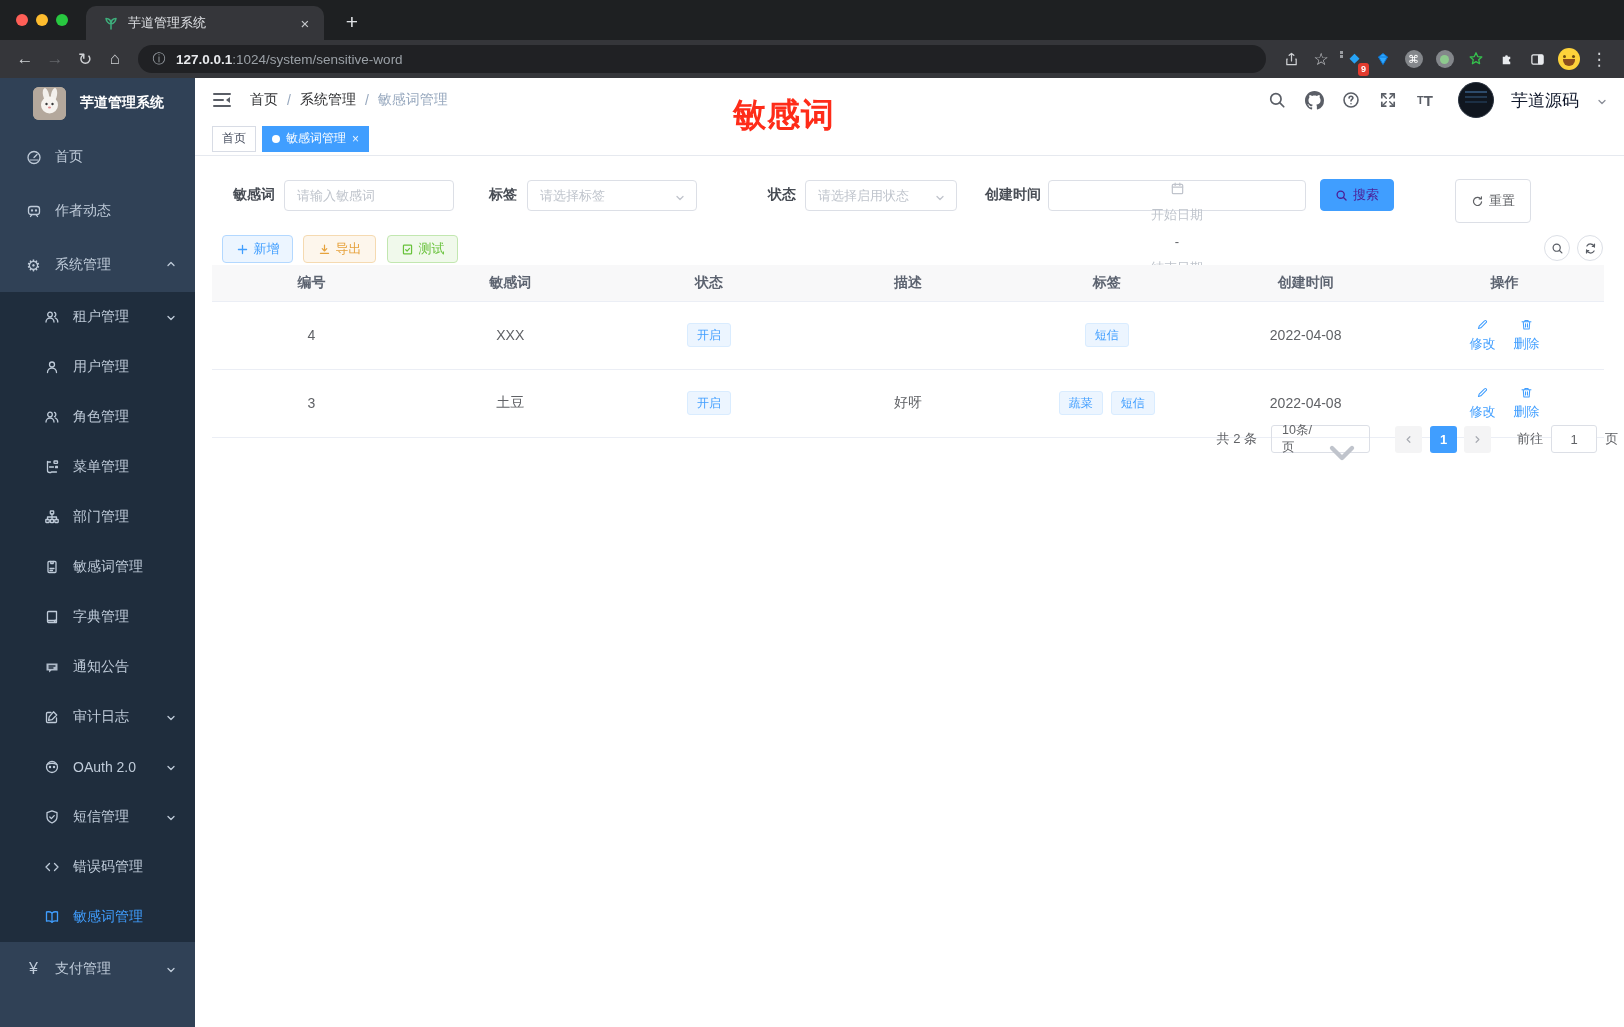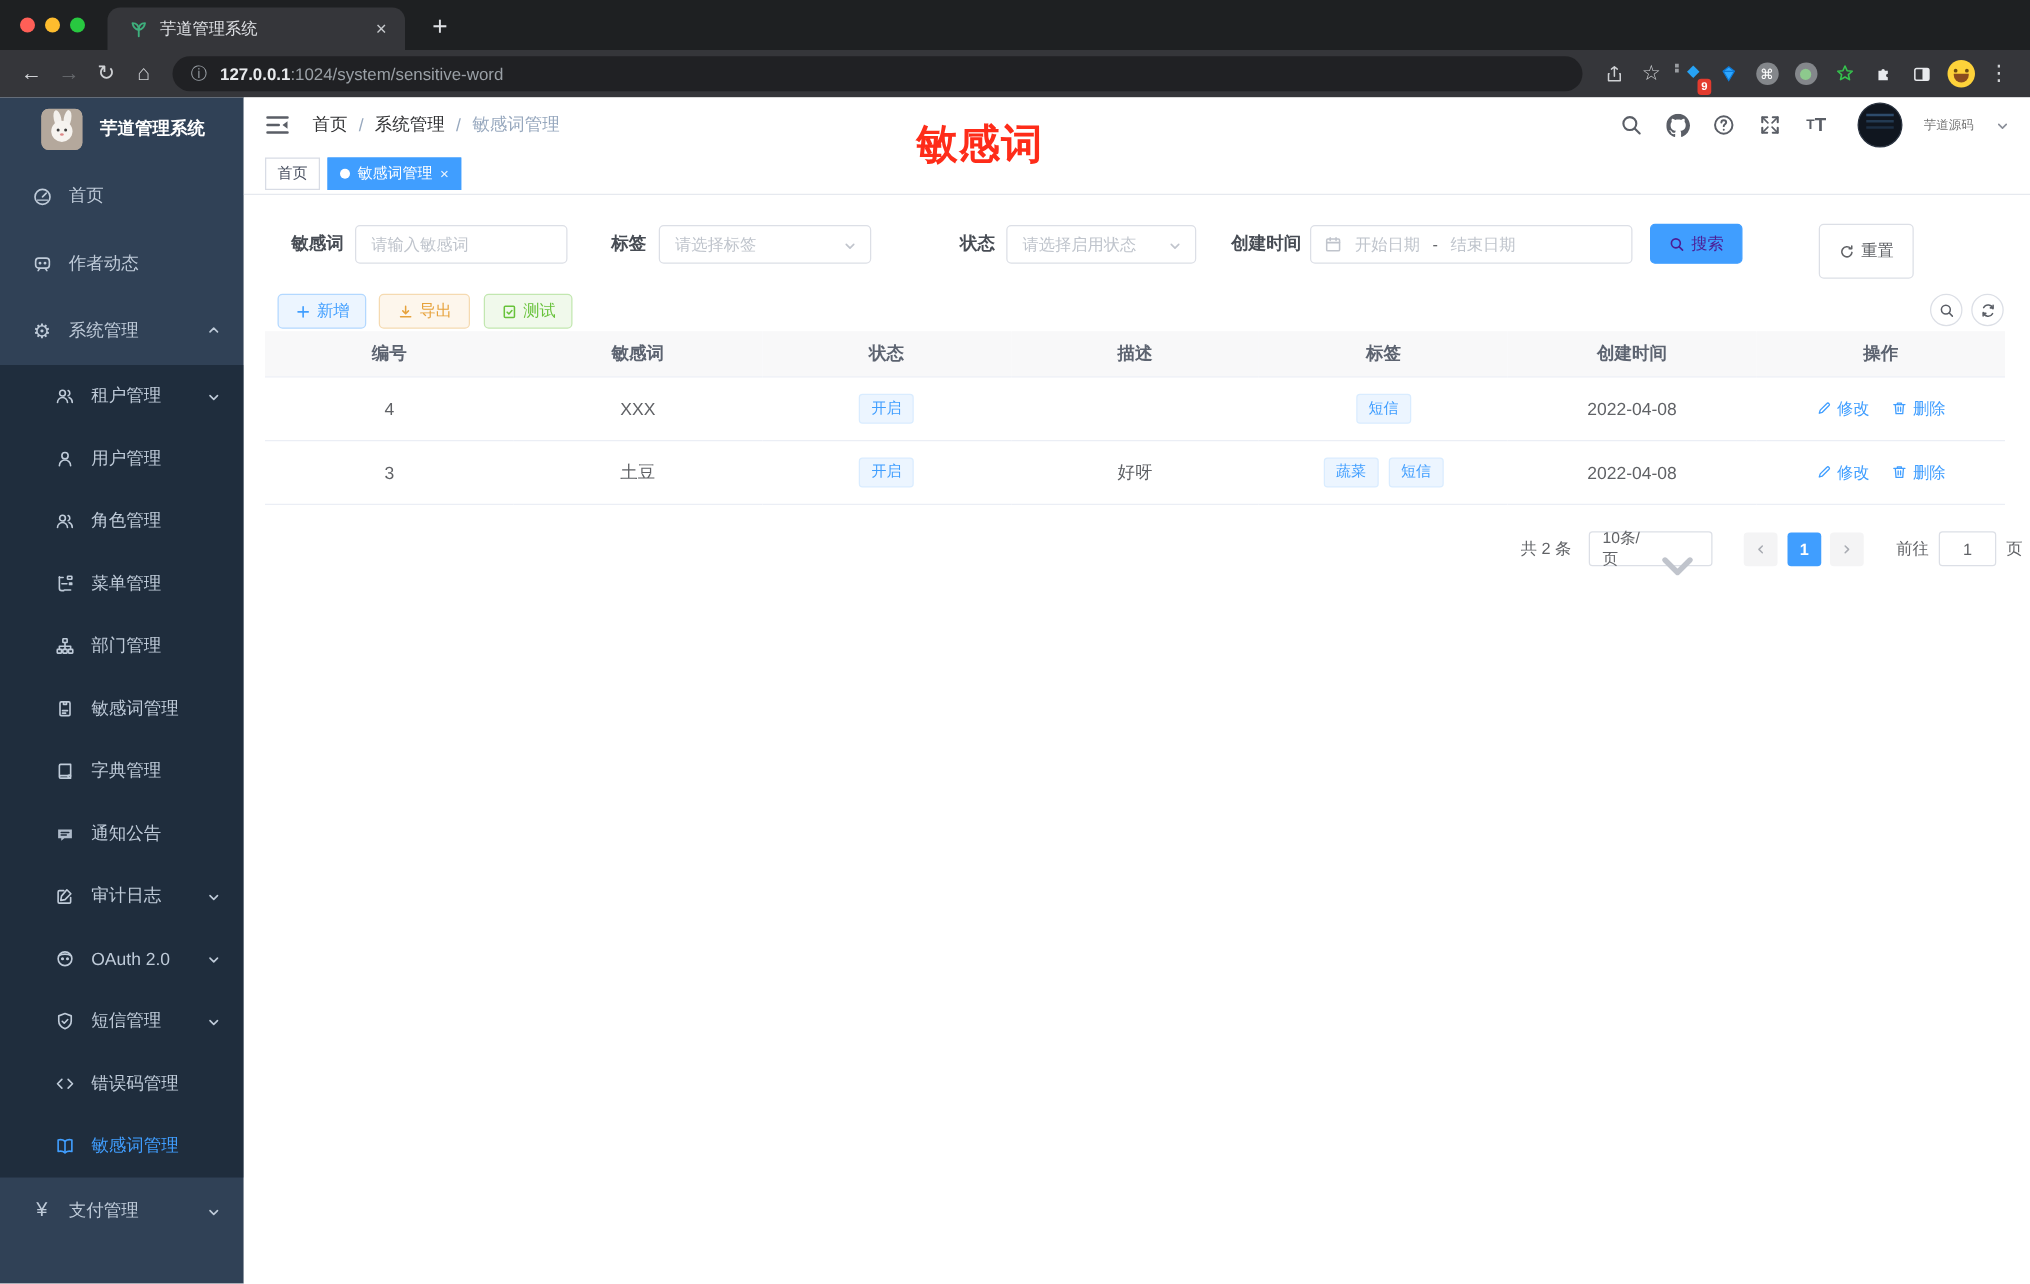--- a/index.html
+++ b/index.html
@@ -61,58 +61,58 @@
   .crumb-sep{color:#97a8be;}
   .crumb.current{color:#97a8be;}
   .overlay-red{position:absolute;left:538px;top:15px;font-size:33px;font-weight:700;letter-spacing:1px;z-index:5;}
   .nav-right{margin-left:auto;display:flex;align-items:center;gap:17px;color:#5a5e66;}
   .nav-ic{width:20px;height:20px;display:flex;align-items:center;justify-content:center;cursor:pointer;}
   .nav-ic svg{width:18px;height:18px;}
   .tt{font-size:15px;font-weight:600;letter-spacing:0;}
   .tt i{font-style:normal;font-size:11px;}
   .avatar{width:36px;height:36px;border-radius:50%;background:#10161f;border:1px solid #2a3340;margin-left:6px;position:relative;overflow:hidden;}
   .avatar:before{content:"";position:absolute;left:6px;top:8px;width:22px;height:2px;background:#2d4b6b;box-shadow:0 5px 0 #233a52,0 10px 0 #1c2f44;}
-  .uname{font-size:10px;color:#737373;font-family:Liberation Mono, monospace;}
+  .uname{font-size:17px;color:#0f172a;font-family:Liberation Mono, monospace;}
   .caret{width:12px;height:12px;color:#8b8f99;}
 
   
   .tagsview{height:34px;border-bottom:1px solid #e6e9ef;display:flex;align-items:center;gap:6px;padding:0 17px;background:#fff;}
   .tag{height:26px;display:inline-flex;align-items:center;gap:6px;padding:0 9px;border:1px solid #d8dce5;background:#fff;color:#495060;font-size:12px;cursor:pointer;}
   .tag.active{background:#409eff;border-color:#409eff;color:#fff;}
   .tag-dot{width:8px;height:8px;border-radius:50%;background:#fff;}
   .tag-x{font-size:12px;opacity:.9;}
 
   
   .field-label{position:absolute;top:6px;font-size:14px;font-weight:700;color:#474c54;white-space:nowrap;}
   .inp{position:absolute;top:0;height:31px;border:1px solid #dcdfe6;border-radius:4px;background:#fff;font-size:13px;color:#606266;padding:0 12px;outline:none;font-family:inherit;}
   .inp::placeholder{color:#bfc4cc;}
   .sel{position:absolute;top:0;height:31px;border:1px solid #dcdfe6;border-radius:4px;background:#fff;display:flex;align-items:center;padding:0 10px 0 12px;cursor:pointer;}
   .sel .ph{flex:1;font-size:13px;color:#bfc4cc;}
   .sel .caret{color:#c0c4cc;}
-  .range{position:absolute;top:0;height:31px;border:1px solid #dcdfe6;border-radius:4px;background:#fff;display:flex;align-items:center;gap:10px;padding:0 10px;font-size:13px;color:#bfc4cc;}
+  .range{position:absolute;top:0;height:31px;border:1px solid #dcdfe6;border-radius:4px;background:#fff;display:flex;align-items:center;gap:10px;padding:0 26px;font-size:13px;color:#bfc4cc;flex-direction:column;}
   .range .cal{width:15px;height:15px;color:#c0c4cc;}
   .btn{display:inline-flex;align-items:center;justify-content:center;gap:5px;border-radius:4px;font-size:13px;cursor:pointer;border:1px solid transparent;font-family:inherit;}
   .btn svg{width:13px;height:13px;}
   .btn-primary{background:#409eff;border-color:#409eff;color:#4c1d95;}
   .btn-plain{background:#fff;border-color:#dcdfe6;color:#606266;}
   .btn-blue{background:#ecf5ff;border-color:#b3d8ff;color:#409eff;}
   .btn-yellow{background:#fdf6ec;border-color:#f5dab1;color:#e6a23c;}
   .btn-green{background:#f0f9eb;border-color:#c2e7b0;color:#67c23a;}
   .circ-btn{position:absolute;width:26px;height:26px;border-radius:50%;border:1px solid #dcdfe6;background:#fff;color:#5a5e66;display:flex;align-items:center;justify-content:center;cursor:pointer;}
   .circ-btn svg{width:13px;height:13px;}
 
   .filter-row{position:absolute;left:0;top:102px;width:100%;height:32px;}
   .action-row{position:absolute;left:0;top:157px;width:100%;height:28px;}
 
   
   .tbl{position:absolute;left:17px;top:187px;width:1392px;border-collapse:collapse;table-layout:fixed;font-size:14px;}
   .tbl th{height:36px;background:#f8f8f9;color:#5c6370;font-weight:700;text-align:center;border-bottom:1px solid #ebeef5;}
   .tbl td{height:50px;color:#606266;text-align:center;border-bottom:1px solid #ebeef5;}
   .etag{display:inline-flex;align-items:center;height:24px;padding:0 9px;background:#ecf5ff;border:1px solid #d9ecff;border-radius:3px;color:#409eff;font-size:12px;margin:0 4px;}
-  .op-link{display:inline-flex;align-items:center;gap:4px;color:#409eff;font-size:13px;cursor:pointer;margin:16px 7px;}
+  .op-link{display:inline-flex;align-items:center;gap:4px;color:#409eff;font-size:13px;cursor:pointer;margin:16px 7px;flex-direction:column;}
   .op-link svg{width:13px;height:13px;}
 
   
   .pager{position:absolute;right:6px;top:347px;height:28px;display:flex;align-items:center;font-size:13px;color:#606266;}
   .pg-total{margin-right:14px;}
   .pg-size{width:99px;height:28px;border:1px solid #dcdfe6;border-radius:3px;display:flex;align-items:center;padding:0 7px 0 10px;cursor:pointer;margin-right:18px;justify-content:space-between;}
   .pg-size span{flex:1;font-size:12.5px;color:#606266;}
   .pg-size .caret{color:#c0c4cc;}
   .pg-btn{width:27px;height:27px;border-radius:3px;background:#f4f4f5;color:#a8abb2;display:flex;align-items:center;justify-content:center;cursor:pointer;margin-left:7px;}
   .pg-btn svg{width:11px;height:11px;}

